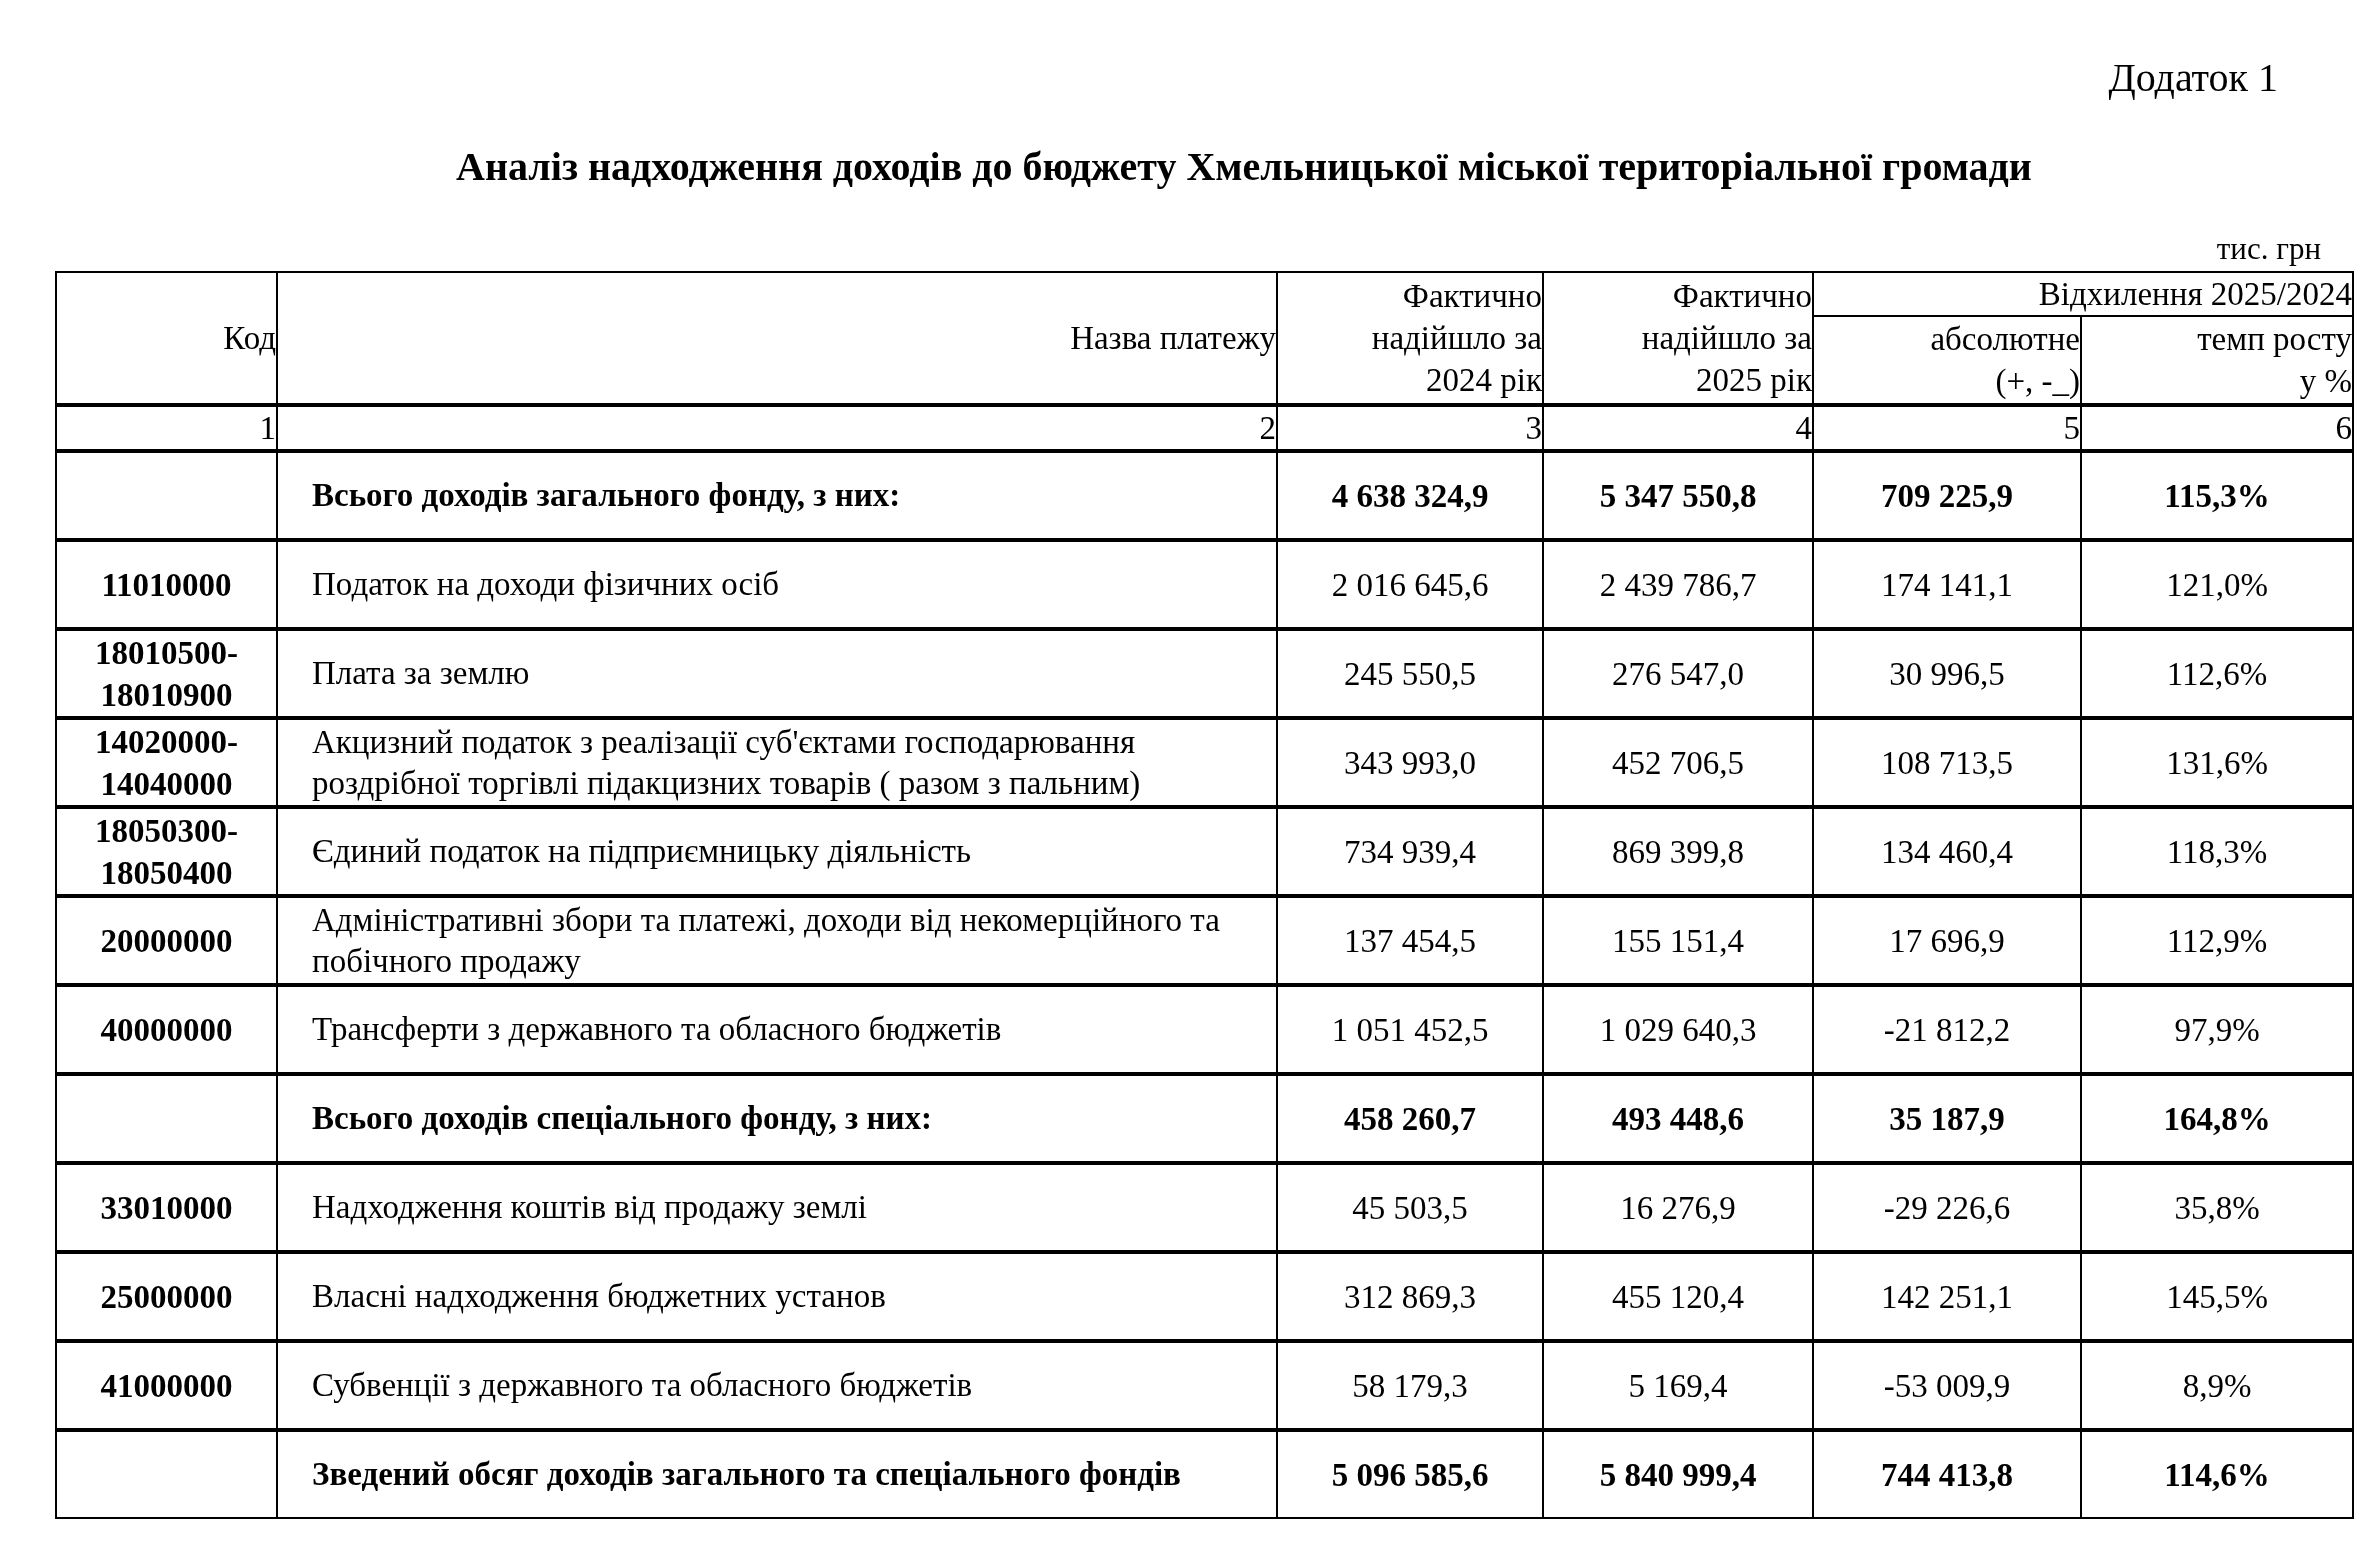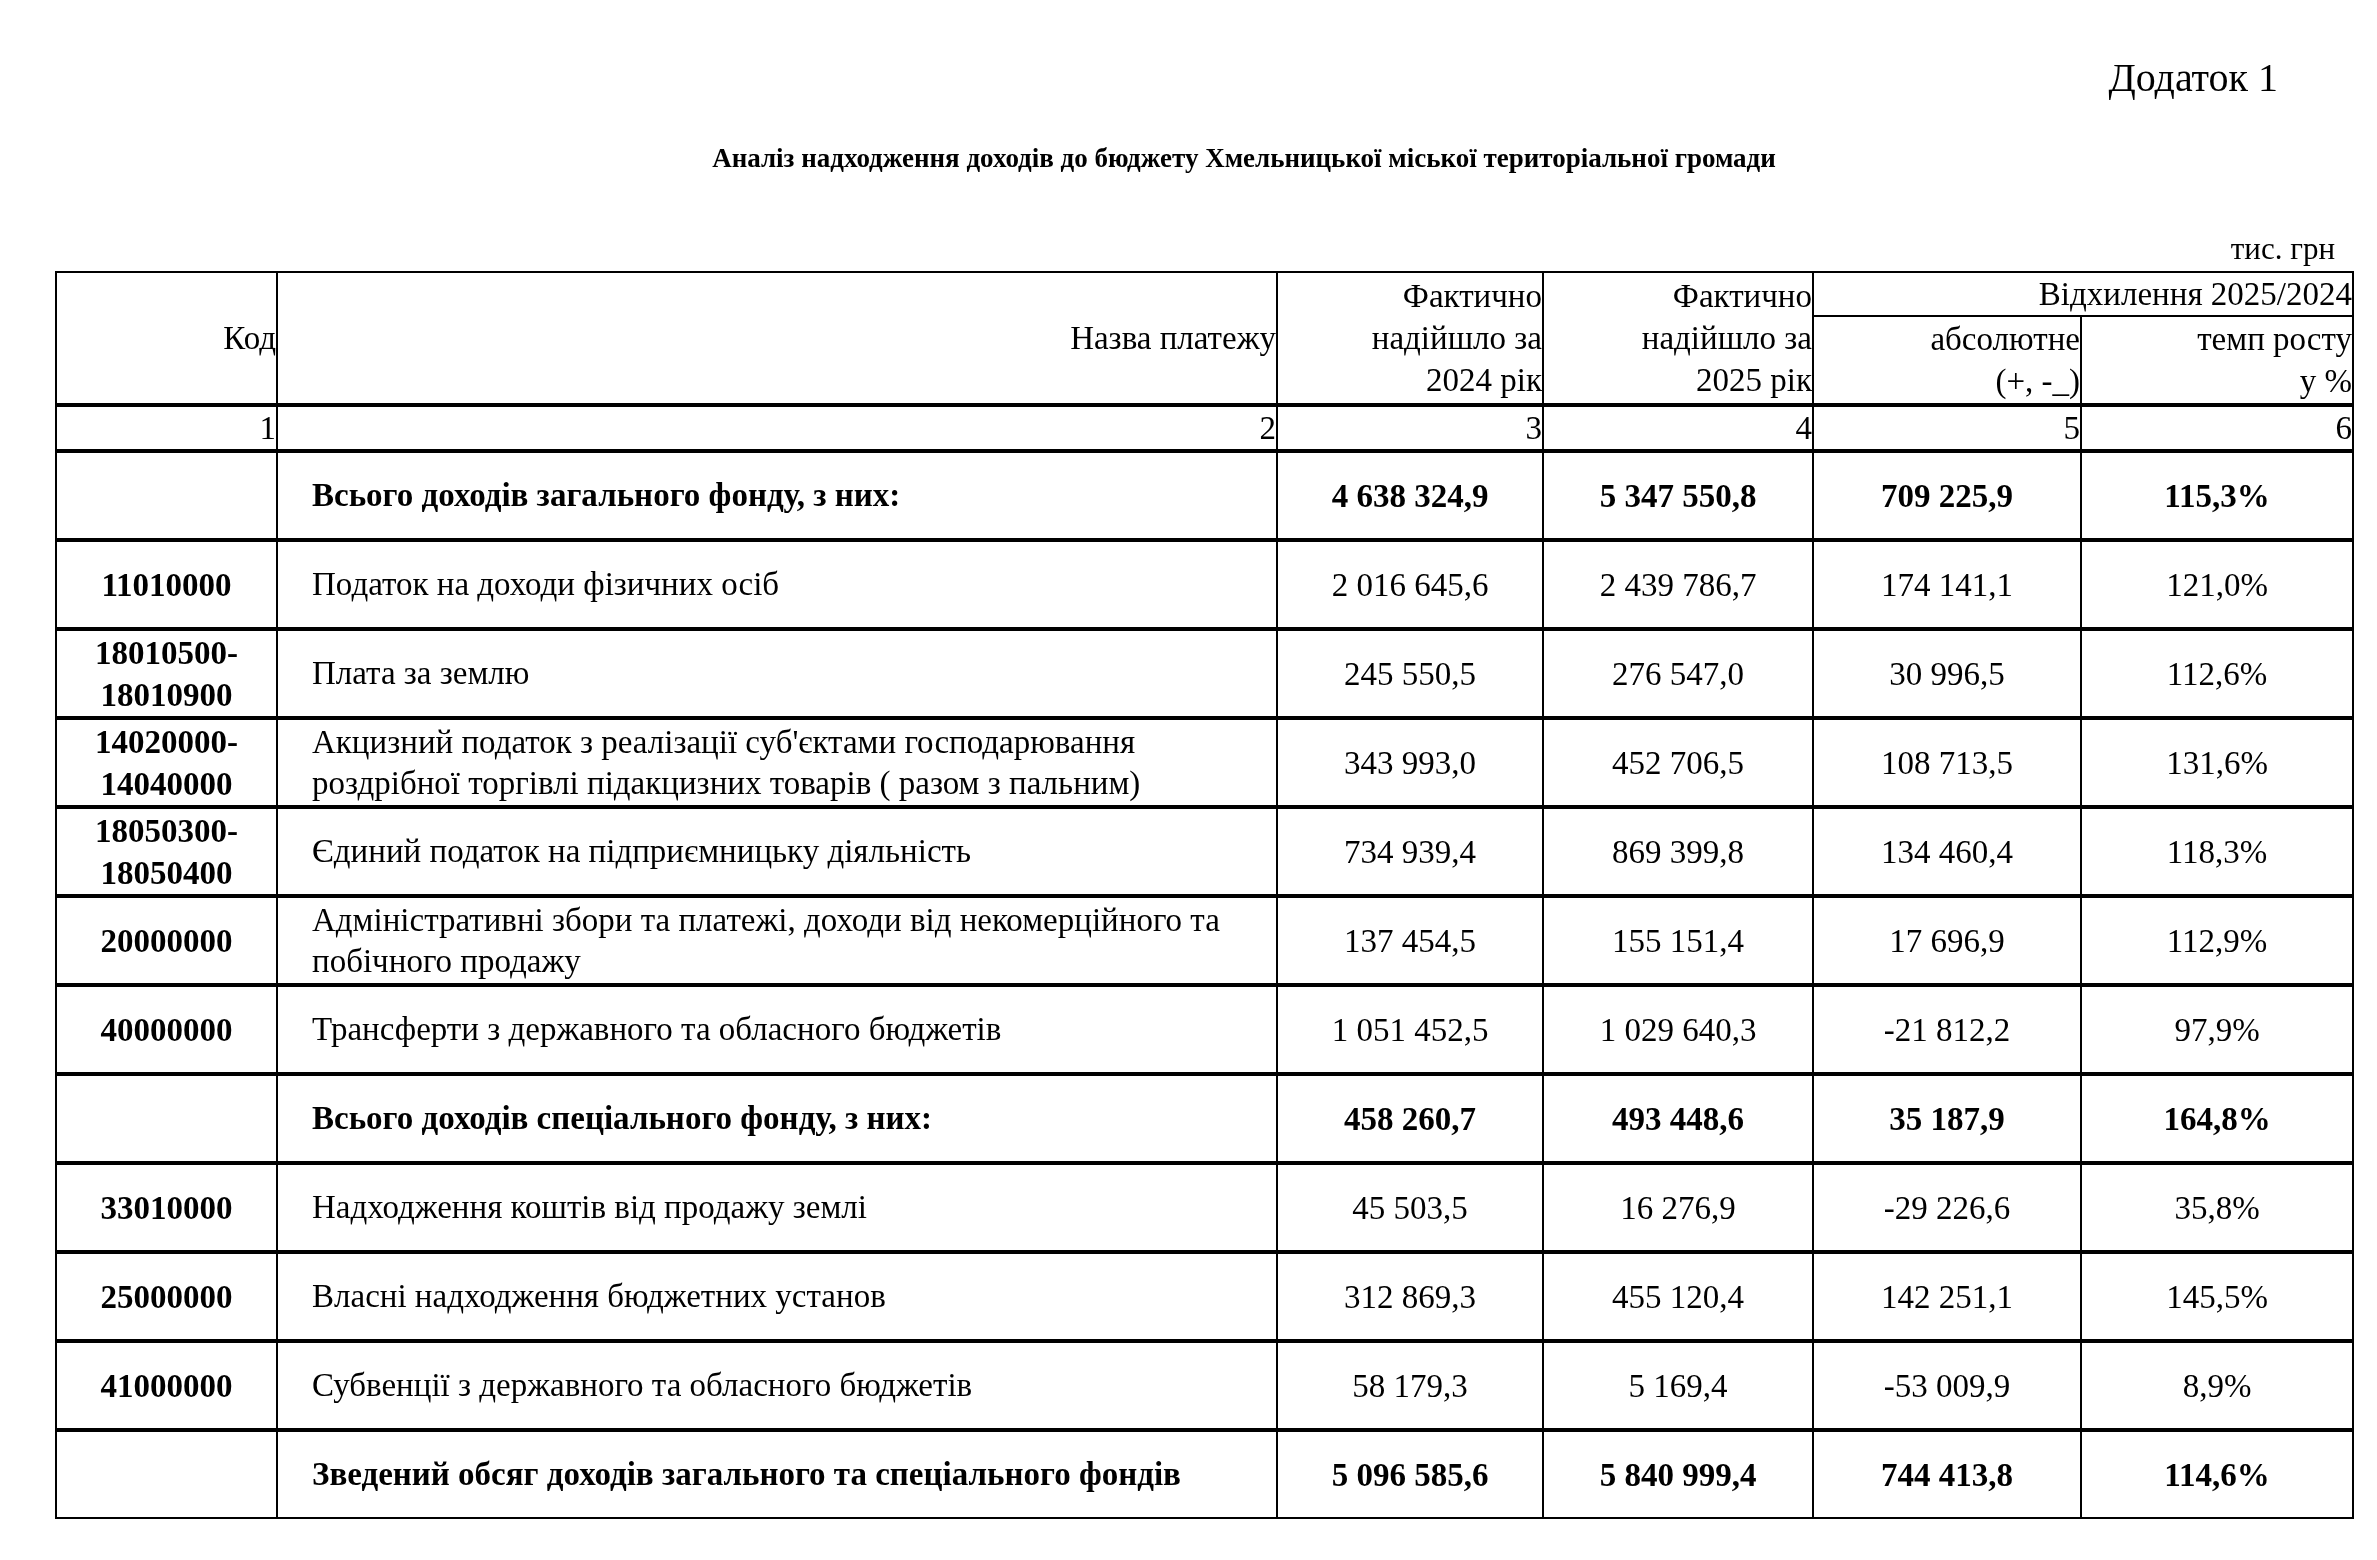--- a/index.html
+++ b/index.html
@@ -1,21 +1,21 @@
 <!DOCTYPE html>
 <html style="font-size:13px"><head>
 <meta charset="utf-8">
 <style>
   html, body { margin:0; padding:0; background:#ffffff; }
   body { width:2377px; height:1560px; position:relative; overflow:hidden;
          font-family:"Liberation Serif", "DejaVu Serif", serif; color:#000; }
   .appendix { position:absolute; top:54px; right:99px; font-size:40px; }
   .title { position:absolute; top:143px; left:0; width:2377px; text-align:center;
-           font-size:27px; font-weight:bold; padding-left:111px; box-sizing:border-box; }
-  .units { position:absolute; top:231px; right:42px; font-size:31px; }
+           font-size:40px; font-weight:bold; padding-left:111px; box-sizing:border-box; }
+  .units { position:absolute; top:231px; right:56px; font-size:31px; }
   table { position:absolute; left:55px; top:271px; border-collapse:collapse;
           table-layout:fixed; width:2298px; }
   td, th { border:2.4px solid #000; font-size:33px; font-weight:normal; padding:0;
            line-height:42px; vertical-align:middle; }
   th { text-align:right; }
   td.code { text-align:center;font-weight:bold; }
   td.name { text-align:left; padding-left:34px; line-height:41px; }
   td.num { text-align:center; }
   tr.bold td { font-weight:bold; }
   tr.hdr1 th { height:42px; }

